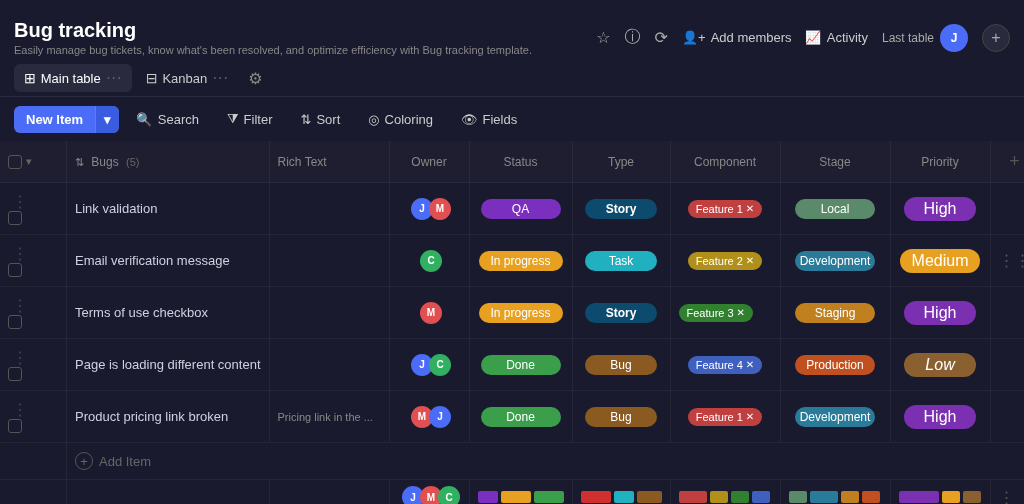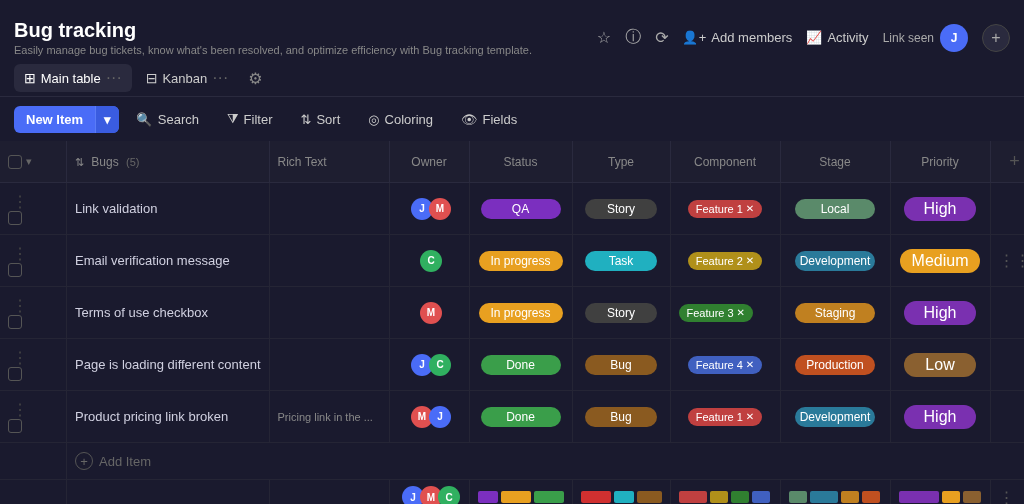--- a/index.html
+++ b/index.html
@@ -219,21 +219,21 @@
     .type-badge {
       display: inline-flex;
       align-items: center;
       justify-content: center;
       padding: 3px 14px;
       border-radius: 12px;
       font-size: 12px;
       font-weight: 500;
       min-width: 72px;
     }
-    .type-story { background: #404040; color: #fff; }
+    .type-story { background: #0c4a6e; color: #fff; font-weight: bold; }
     .type-task { background: #20b0c0; color: #fff; }
     .type-bug { background: #8a5a20; color: #fff; }
 
     .component-badge {
       display: inline-flex;
       align-items: center;
       gap: 3px;
       padding: 3px 8px;
       border-radius: 12px;
       font-size: 11px;
@@ -264,21 +264,21 @@
       align-items: center;
       justify-content: center;
       padding: 3px 12px;
       border-radius: 12px;
       font-size: 16px;
       font-weight: 500;
       min-width: 72px;
     }
     .prio-high { background: #7a30b0; color: #fff; }
     .prio-medium { background: #e8a020; color: #fff; }
-    .prio-low { background: #8a6030; color: #fff; }
+    .prio-low { background: #8a6030; color: #fff; font-style: italic; }
 
     .avatar-sm {
       width: 22px; height: 22px;
       border-radius: 50%;
       display: inline-flex; align-items: center; justify-content: center;
       font-size: 10px; font-weight: 700; color: #fff;
       margin-right: -4px;
     }
     .av-j { background: #4a6cf7; }
     .av-m { background: #e05050; }
@@ -332,21 +332,21 @@
     <span class="header-icon">⟳</span>
     <button class="header-btn">
       <span>👤+</span>
       <span>Add members</span>
     </button>
     <button class="header-btn">
       <span>📈</span>
       <span>Activity</span>
     </button>
     <div class="last-seen">
-      <span>Link seen</span>
+      <span>Last table</span>
       <div class="avatar">
         <span>J</span>
       </div>
     </div>
     <div class="avatar-add">+</div>
   </div>
 </div>
 
 <div class="tabs">
   <div class="tab active">

